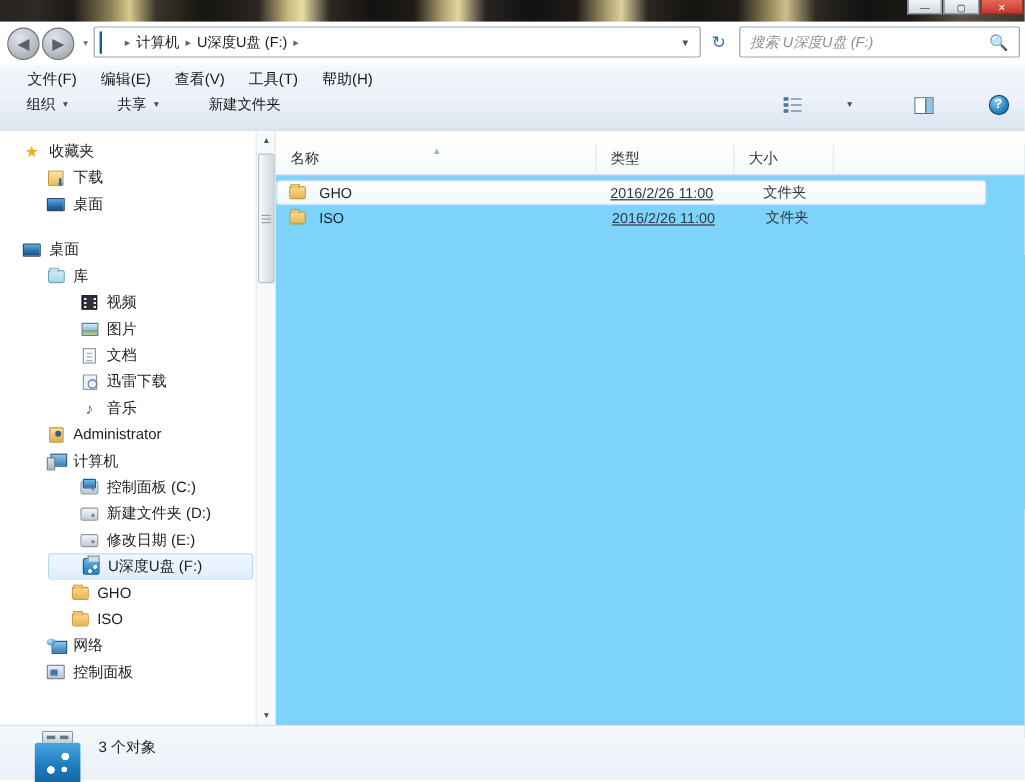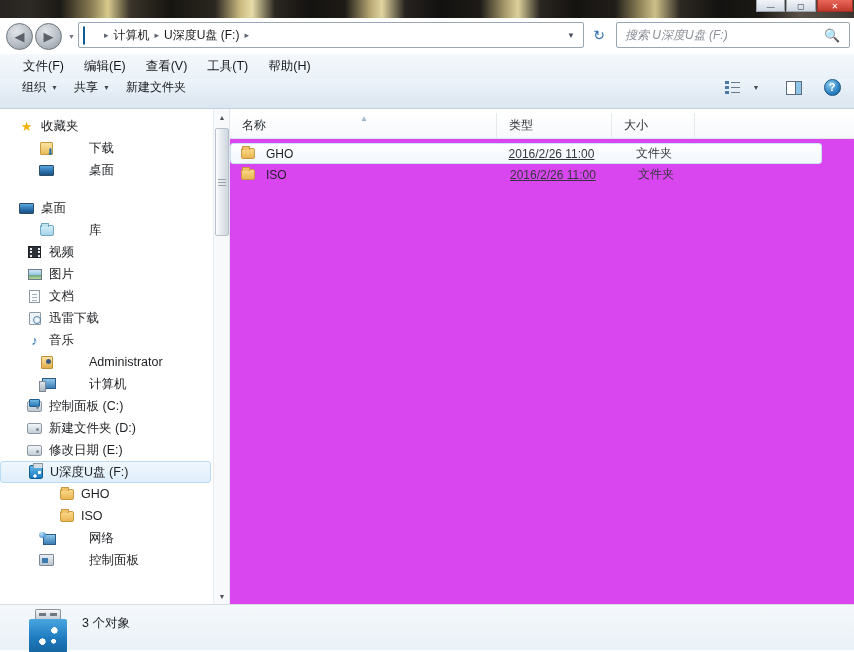--- a/index.html
+++ b/index.html
@@ -120,21 +120,21 @@
   }
   .menu-item {
     font-size: 12.5px; color: #16191c; padding: 3px 9px; white-space: nowrap;
   }
 
   
   .toolbar {
     position: absolute; left: 0; top: 79px; width: 854px; height: 30px;
     background: linear-gradient(180deg, #eef4fa 0%, #e2ebf4 55%, #dce6f0 100%);
     border-bottom: 1px solid #c3cfdb;
-    display: flex; align-items: center; padding: 0 8px 12px 14px;
+    display: flex; align-items: center; padding: 0 8px 12px 14px; gap: 24px;
   }
   .tb-item {
     font-size: 12px; color: #16191c; padding: 4px 8px;
     display: flex; align-items: center; gap: 5px; white-space: nowrap;
   }
   .tb-caret { font-size: 7px; color: #454c55; }
   .tb-spacer { flex: 1; }
   .tb-icon-btn {
     width: 28px; height: 22px; display: flex; align-items: center; justify-content: center;
   }
@@ -201,22 +201,22 @@
     position: absolute; left: 229px; top: 0; width: 1px; height: 495px;
     background: #e0e6ec;
   }
 
   .sb-row {
     display: flex; align-items: center; height: 22px;
     font-size: 12.5px; color: #1d1f22; white-space: nowrap;
     padding-right: 4px;
   }
   .sb-row.lvl0 { padding-left: 18px; }
-  .sb-row.lvl1 { padding-left: 38px; gap: 28px; }
-  .sb-row.lvl2 { padding-left: 26px; }
+  .sb-row.lvl1 { padding-left: 38px; }
+  .sb-row.lvl2 { padding-left: 26px; margin-left: 40px; }
   .sb-row.selected {
     background: linear-gradient(180deg, #f0f7fd 0%, #dfeefb 100%);
     border: 1px solid #b9dcf4; border-radius: 3px;
     height: 22px; margin-right: 2px;
   }
   .sb-gap { height: 16px; }
   .sb-ico {
     width: 17px; height: 16px; margin-right: 6px; flex: 0 0 auto;
     display: flex; align-items: center; justify-content: center;
     font-size: 12px; line-height: 1;
@@ -355,22 +355,22 @@
     background: linear-gradient(180deg, #e9eff5 0%, #b9c5d0 100%);
     border: 1px solid #7e8a97; position: relative;
   }
   .ic-control::after {
     content: ""; position: absolute; left: 2px; top: 3px; width: 6px; height: 5px;
     background: #3c79ad;
   }
 
   
   .filelist {
-    position: absolute; left: 230px; top: 4px; width: 624px; height: 495px;
-    background: #d946ef;
+    position: absolute; left: 230px; top: 11px; width: 624px; height: 495px;
+    background: #7dd3fc;
   }
   .col-head {
     position: relative; height: 26px;
     background: linear-gradient(180deg, #ffffff 0%, #f6f9fb 100%);
     border-bottom: 1px solid #dfe5eb;
     display: flex; align-items: center;
   }
   .col {
     height: 26px; display: flex; align-items: center;
     font-size: 12px; color: #2b2f34;

